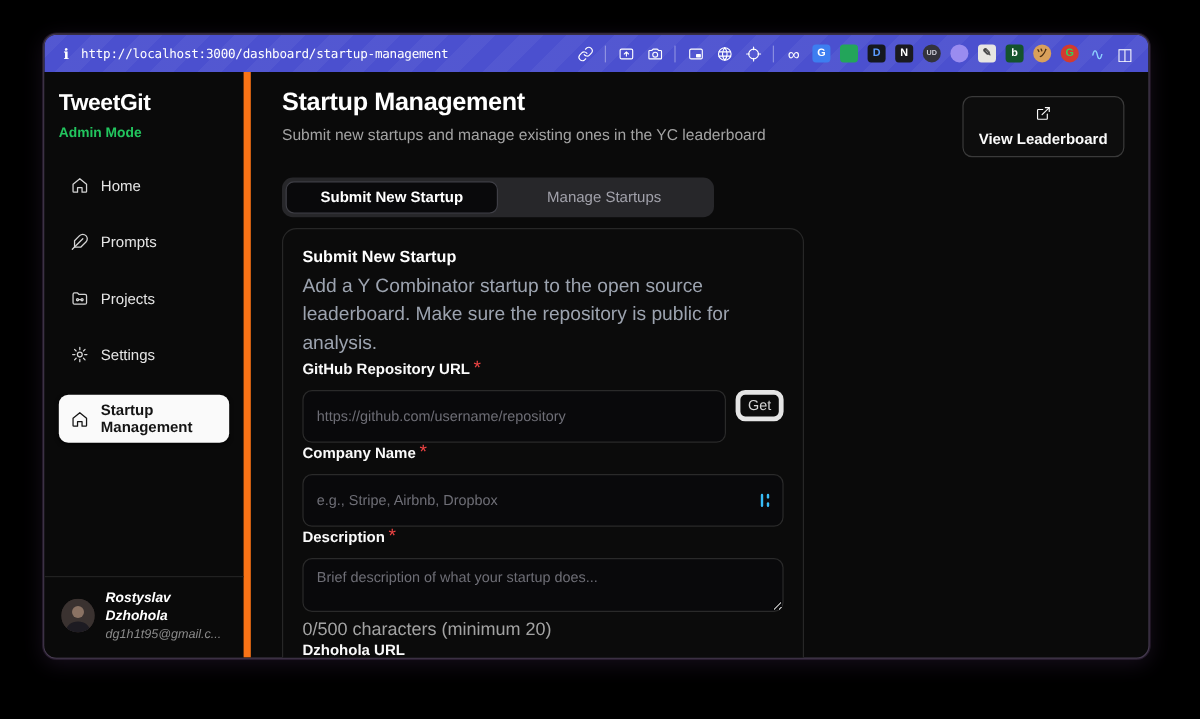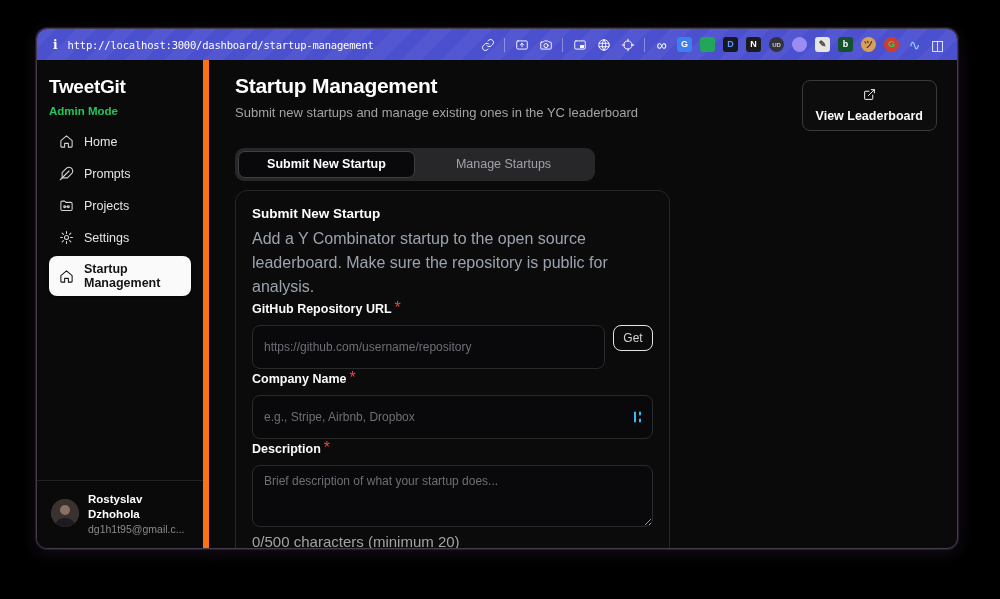--- a/index.html
+++ b/index.html
@@ -27,30 +27,30 @@
     align-items:center; justify-content:center; font-size:9px; font-weight:bold; line-height:1; }
   .ext.big { font-size:14px; font-weight:normal; }
 
   
   .app { flex:1; display:flex; min-height:0; }
 
   .sidebar { width:172px; flex-shrink:0; background:#0a0a0a; border-right:6px solid #f97316;
     display:flex; flex-direction:column; padding:16px 12px 0; }
   .brand { color:#fff; font-size:19px; font-weight:800; letter-spacing:-0.3px; }
   .mode { color:#22c55e; font-size:11.5px; font-weight:700; margin-top:7px; }
-  .nav { margin-top:11px; display:flex; flex-direction:column; gap:5px;justify-content:flex-end; }
+  .nav { margin-top:24px; display:flex; flex-direction:column; gap:20px;justify-content:flex-end; }
   .nav-item { display:flex; align-items:center; gap:10px; padding:6px 10px; border-radius:8px;
     color:#e5e5e5; font-size:12.5px; font-weight:500; cursor:pointer; }
   .nav-item svg { width:15px; height:15px; stroke:#d4d4d4; fill:none; stroke-width:1.7;
     stroke-linecap:round; stroke-linejoin:round; flex-shrink:0; }
   .nav-item.active { background:#fafafa; color:#151515; font-weight:600;
     box-shadow:0 1px 3px rgba(0,0,0,.5); }
   .nav-item.active svg { stroke:#151515; }
   .user { margin:auto -12px 0; border-top:1px solid #212121; padding:11px 14px 13px;
-    display:flex; align-items:center; gap:9px; }
+    display:flex; align-items:center; gap:9px;font-style:italic; }
   .avatar { width:28px; height:28px; border-radius:50%; flex-shrink:0; overflow:hidden;
     background:#2a2423; display:flex; align-items:flex-end; justify-content:center; }
   .user-name { color:#fff; font-size:11.5px; font-weight:700; line-height:1.35; }
   .user-email { color:#8a8a8a; font-size:10.5px; }
 
   
   .main { flex:1; min-width:0; padding:14px 16px 0 26px; position:relative; }
   .header-row { display:flex; justify-content:space-between; align-items:flex-start; }
   .page-title { color:#fff; font-size:21px; font-weight:800; letter-spacing:-0.3px; }
   .page-sub { color:#a3a3a3; font-size:13px; margin-top:7px; }
@@ -70,24 +70,24 @@
   .card-title { color:#fff; font-size:13.5px; font-weight:700; }
   .card-desc { color:#9ca3af; font-size:16px; line-height:1.5; margin-top:6px; max-width:395px; }
   .field { margin-top:0; }
   .field-label { color:#fafafa; font-size:12.5px; font-weight:600; }
   .req { color:#ef4444; margin-left:3px; }
   .input-row { display:flex; gap:8px; margin-top:8px; }
   .inp-wrap { position:relative; flex:1; display:flex; }
   .inp { flex:1; width:100%; height:44px; background:#09090b; border:1px solid #2a2a2a;
     border-radius:8px; padding:0 11px; color:#e5e5e5; font-size:12px; font-family:inherit; outline:none; }
   .inp::placeholder, .ta::placeholder { color:#6e6e76; }
-  .get-btn { width:40px; height:26px; border:1px solid #e5e5e5; border-radius:8px; background:transparent;
+  .get-btn { width:40px; height:26px; border:4px solid #e5e5e5; border-radius:8px; background:transparent;
     color:#d4d4d4; font-size:12px; font-family:inherit; cursor:pointer; }
   .autofill-ic { position:absolute; right:9px; top:50%; transform:translateY(-50%); display:flex; }
-  .ta { width:100%; height:62px; background:#09090b; border:1px solid #2a2a2a; border-radius:8px;
+  .ta { width:100%; height:45px; background:#09090b; border:1px solid #2a2a2a; border-radius:8px;
     padding:8px 11px; color:#e5e5e5; font-size:12px; font-family:inherit; resize:vertical;
     outline:none; display:block; margin-top:8px; }
   .counter { color:#a3a3a3; font-size:15px; margin-top:6px; }
 </style>
 </head>
 <body>
 
 <div class="window">
 
   <div class="urlbar">

